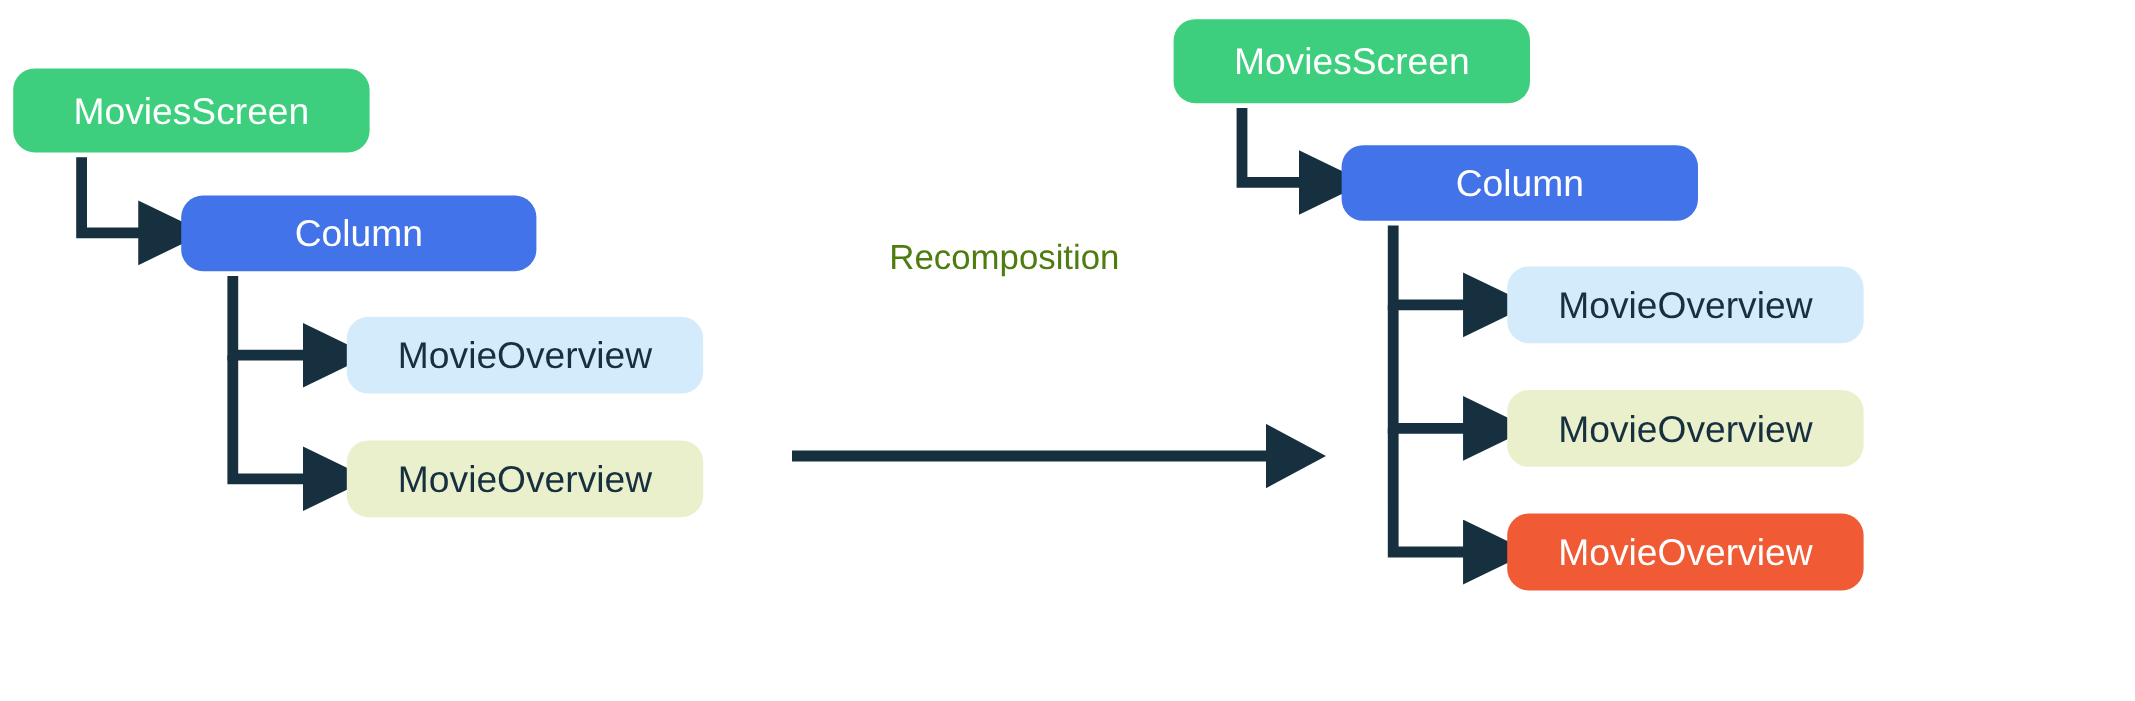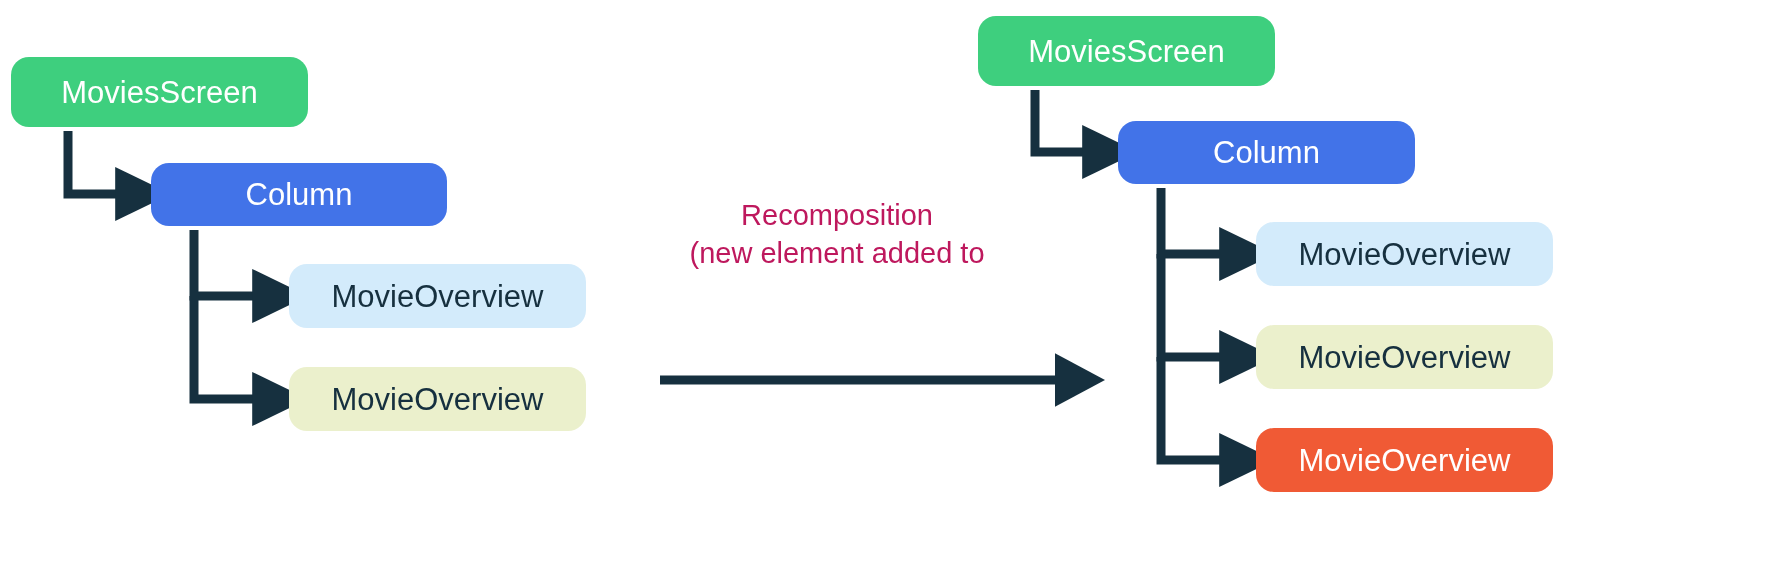--- a/index.html
+++ b/index.html
@@ -93,21 +93,21 @@
     width: 1779px; height: 584px;
     pointer-events: none;
   }
   
   #transition-label {
     position: absolute;
     left: 627px;
     top: 196px;
     width: 420px;
     text-align: center;
-    color: #be185d;
+    color: #4d7c0f;
     font-size: 29px;
     line-height: 1.32;
   }
   #transition-label .line {
     display: block;
   }
 </style>
 </head>
 <body>
 
@@ -151,21 +151,20 @@
   <div class="node" id="l-overview-1">
     <span class="node-label">MovieOverview</span>
   </div>
 
   <div class="node" id="l-overview-2">
     <span class="node-label">MovieOverview</span>
   </div>
 
   <div id="transition-label">
     <span class="line">Recomposition</span>
-    <span class="line">(new element added to</span>
   </div>
 
   <div class="node" id="r-movies-screen">
     <span class="node-label">MoviesScreen</span>
   </div>
 
   <div class="node" id="r-column">
     <span class="node-label">Column</span>
   </div>
 

